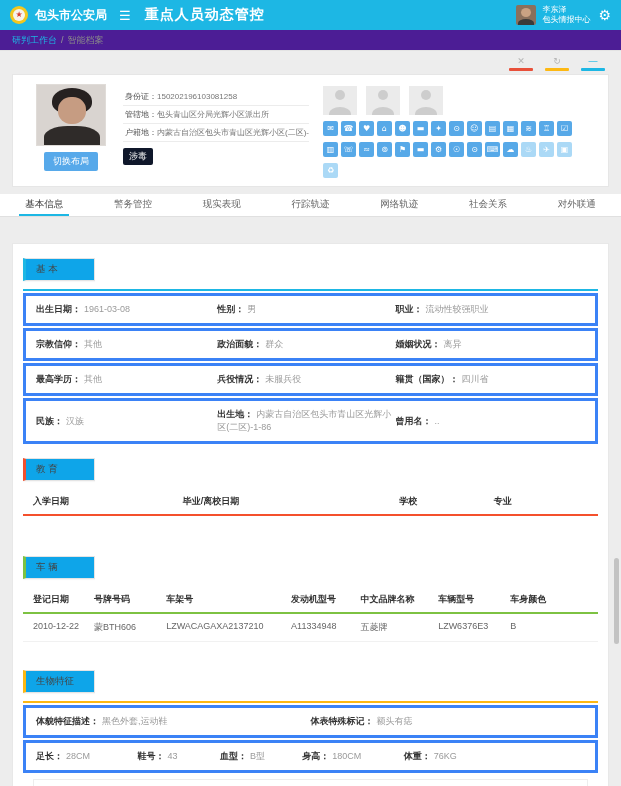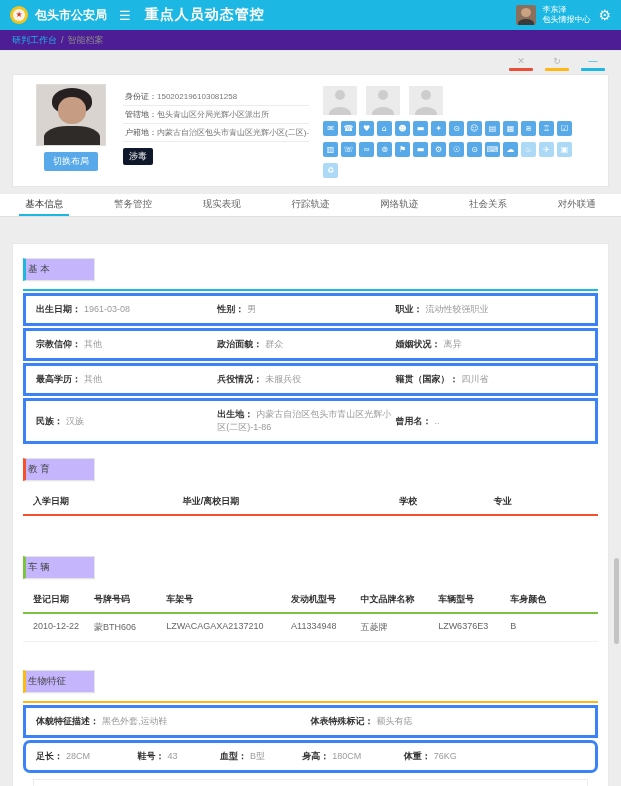--- a/index.html
+++ b/index.html
@@ -63,30 +63,30 @@
   
   .tabs { margin-top:7px; background:#fff; border-bottom:1px solid #e0e0e0; display:flex; height:23px; }
   .tab { flex:1; display:flex; align-items:flex-end; justify-content:center; font-size:9.5px; color:#666; cursor:pointer; }
   .tab span { padding:4px 6px 5px; }
   .tab.active { color:#333; }
   .tab.active span { border-bottom:2px solid #1db7e4; padding-bottom:3px; }
 
   
   .panel { margin:26px 12px 0; background:#fff; border:1px solid #e8e8e8; padding-bottom:30px; }
   .stitle { display:inline-block; min-width:72px; margin:14px 0 0 10px; border:1px solid #e4e4e4; border-left:3px solid #ccc;
-            padding:4px 2px; font-size:9.5px; color:#444; background:#c4b5fd; box-shadow:0 1px 1px rgba(0,0,0,0.03); }
+            padding:4px 10px; font-size:9.5px; color:#444; background:#0ea5e9; box-shadow:0 1px 1px rgba(0,0,0,0.03); }
   .stitle.cyan { border-left-color:#1db7e4; } .stitle.red { border-left-color:#f4502c; }
   .stitle.green { border-left-color:#7dc242; } .stitle.yellow { border-left-color:#fdb813; }
   .aline { height:2px; margin:8px 10px 0; }
   .aline.cyan { background:#1db7e4; } .aline.yellow { background:#fdb813; }
   .rows { margin:0 10px; }
   .frow { margin-top:2px; border:3px solid #3b82f6; padding:7px 10px; display:grid; font-size:9px; align-items:center; }
   .g3 { grid-template-columns:33% 32.5% auto; }
   .g2 { grid-template-columns:50% auto; }
-  .g5 { grid-template-columns:18.5% 15% 15% 18.5% auto;border-radius:7px; }
+  .g5 { grid-template-columns:18.5% 15% 15% 18.5% auto; }
   .lbl { color:#333; font-weight:bold; margin-right:3px; }
   .val { color:#9a9a9a; }
   .thead { margin:6px 10px 0; display:grid; padding:8px 10px 6px; font-size:9px; font-weight:bold; color:#333; }
   .thead.redline { border-bottom:2px solid #f4502c; }
   .thead.greenline { border-bottom:2px solid #7dc242; }
   .tg4 { grid-template-columns:27% 39% 17% auto; }
   .tg7 { grid-template-columns:11% 13% 22.5% 12.5% 14% 13% auto; }
   .trow { margin:0 10px; display:grid; padding:7px 10px; font-size:9px; color:#666; border-bottom:1px solid #f1f1f1; }
   .empty { height:26px; }
   .fprow { margin:6px 10px 0; border:1px solid #ededed; padding:6px 10px; display:flex; align-items:center; gap:8px; }

